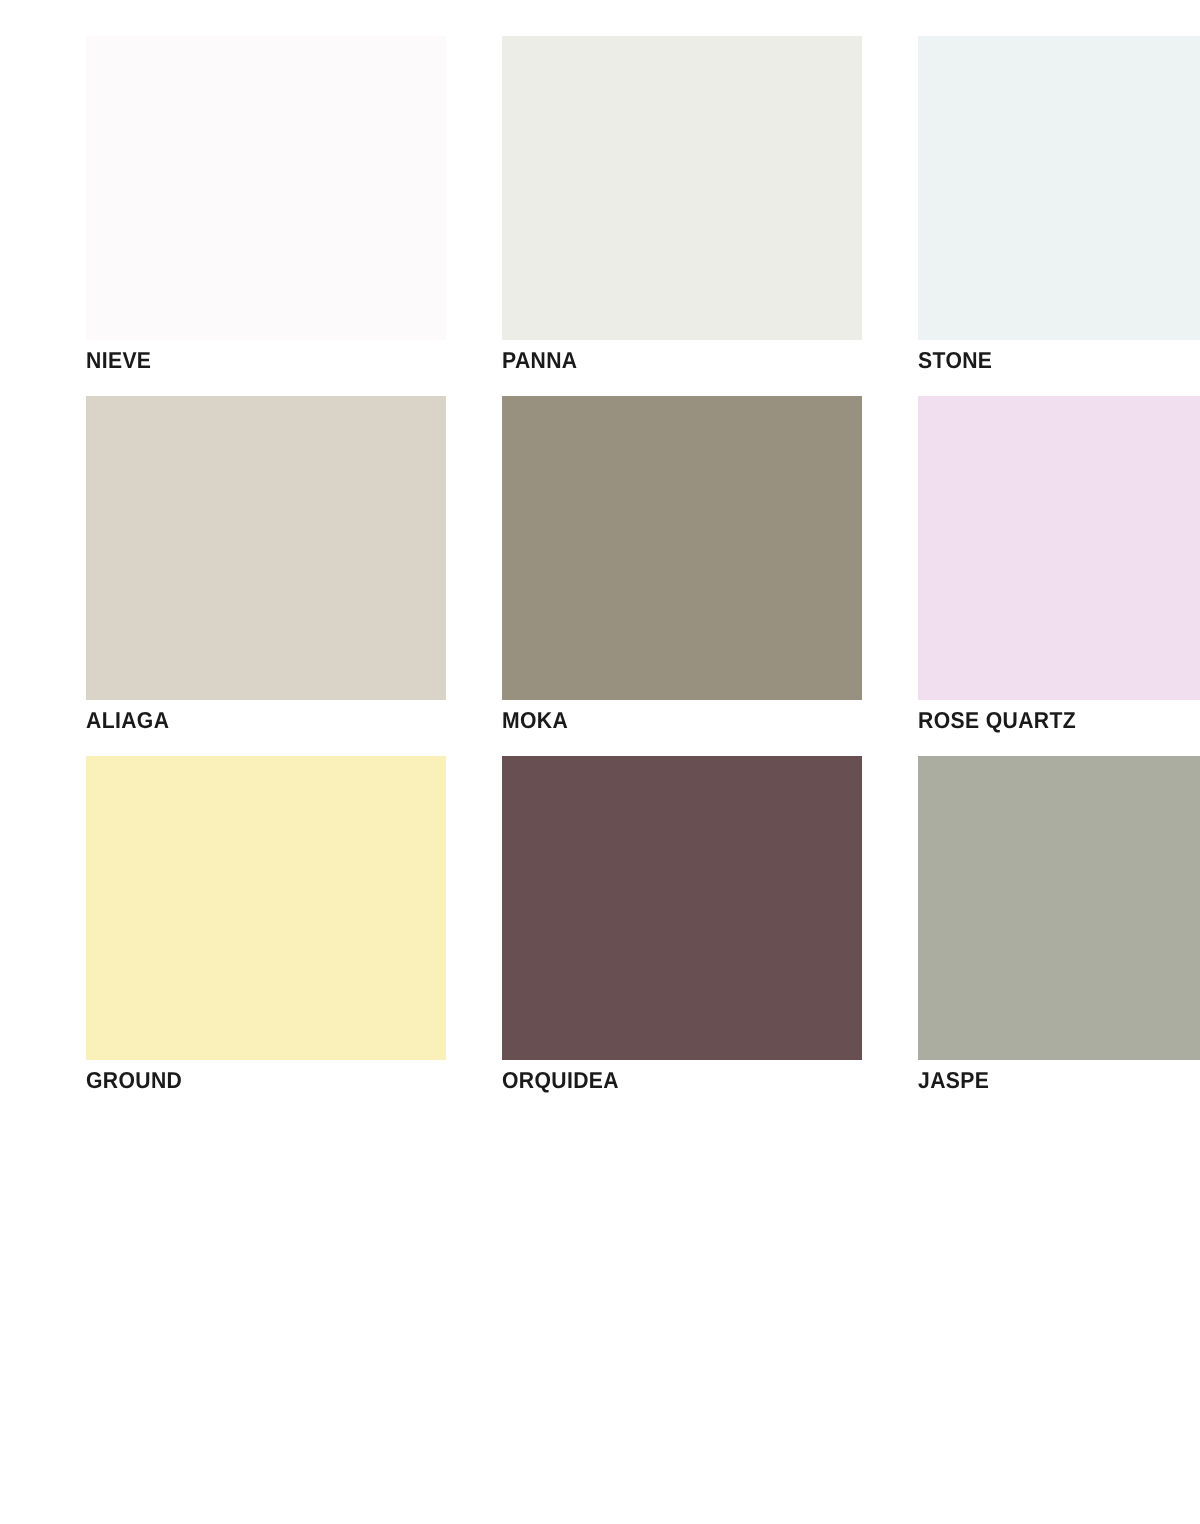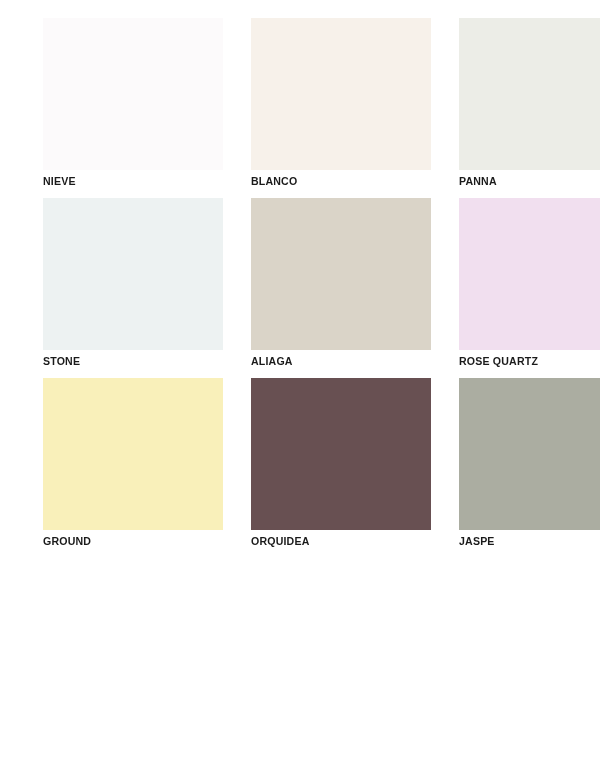--- a/index.html
+++ b/index.html
@@ -65,42 +65,42 @@
 <body style="background-color: rgb(255, 255, 255);">
 
 <div id="palette-page">
   <div class="swatch-grid">
 
     <div class="swatch-cell">
       <div class="swatch-chip" style="background-color: rgb(252, 250, 251);"></div>
       <span class="swatch-label" style="color: rgb(26, 26, 26);">NIEVE</span>
     </div>
 
-    <div class="swatch-cell">
-      <div class="swatch-chip" style="background-color: rgb(247, 241, 234);"></div>
-      <span class="swatch-label" style="color: rgb(26, 26, 26);">BLANCO</span>
-    </div>
 
     <div class="swatch-cell">
       <div class="swatch-chip" style="background-color: rgb(236, 237, 231);"></div>
       <span class="swatch-label" style="color: rgb(26, 26, 26);">PANNA</span>
     </div>
 
     <div class="swatch-cell">
       <div class="swatch-chip" style="background-color: rgb(237, 242, 242);"></div>
       <span class="swatch-label" style="color: rgb(26, 26, 26);">STONE</span>
     </div>
 
 
     <div class="swatch-cell">
       <div class="swatch-chip" style="background-color: rgb(218, 212, 200);"></div>
       <span class="swatch-label" style="color: rgb(26, 26, 26);">ALIAGA</span>
     </div>
 
 
+    <div class="swatch-cell">
+      <div class="swatch-chip" style="background-color: rgb(153, 145, 127);"></div>
+      <span class="swatch-label" style="color: rgb(26, 26, 26);">MOKA</span>
+    </div>
 
     <div class="swatch-cell">
       <div class="swatch-chip" style="background-color: rgb(241, 223, 239);"></div>
       <span class="swatch-label" style="color: rgb(26, 26, 26);">ROSE QUARTZ</span>
     </div>
 
     <div class="swatch-cell">
       <div class="swatch-chip" style="background-color: rgb(249, 240, 186);"></div>
       <span class="swatch-label" style="color: rgb(26, 26, 26);">GROUND</span>
     </div>

